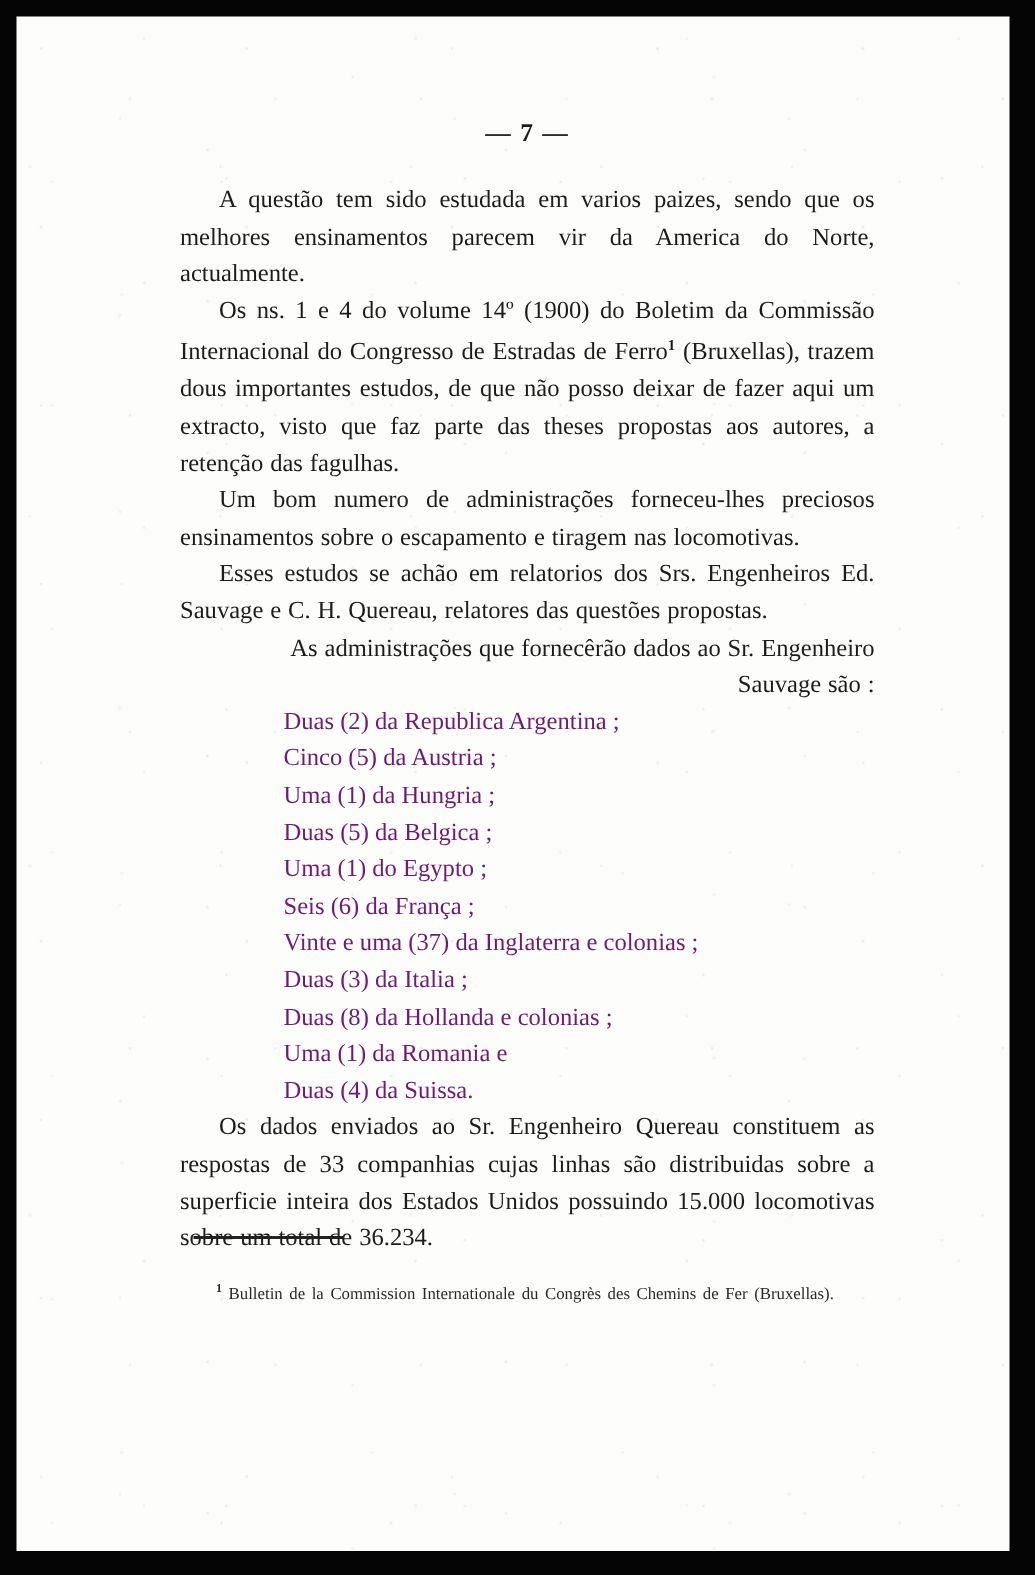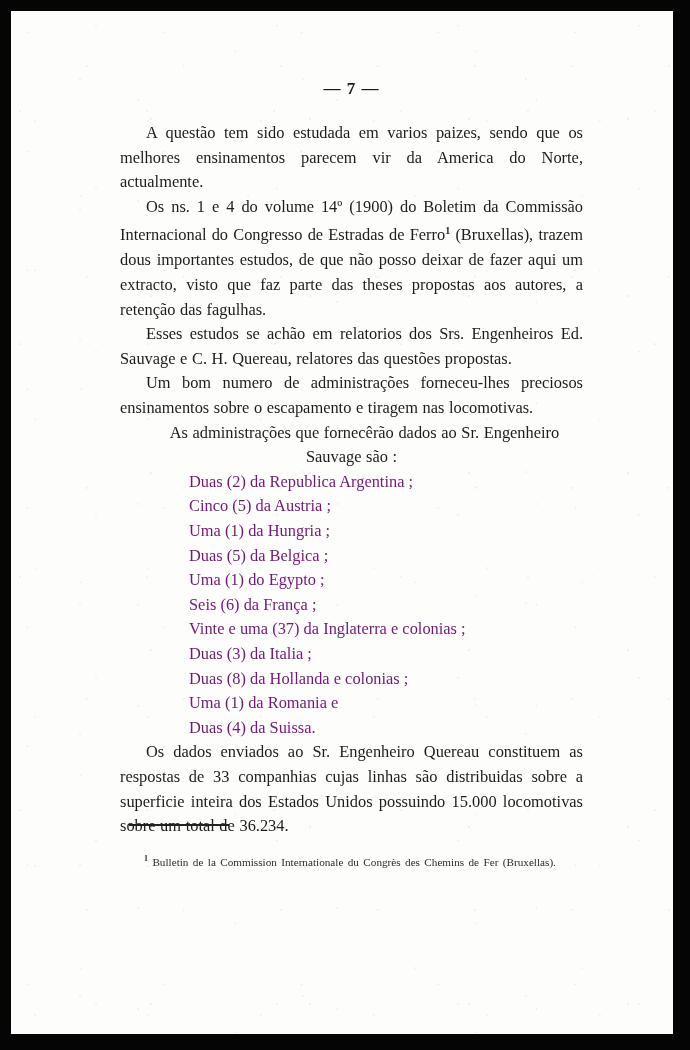--- a/index.html
+++ b/index.html
@@ -91,21 +91,21 @@
     text-indent: 26px;
     font-size: 16.4px;
     line-height: 24.6px;
     text-align: justify;
     text-justify: inter-word;
     word-spacing: 0.5px;
     color: #1c1c1c;
   }
 
   p.para.tail {
-    text-align: center;
+    text-align: right;
   }
 
   .fn-ref {
     font-size: 10px;
     vertical-align: super;
     font-weight: bold;
   }
 
   
   ul.admin-list {
@@ -157,23 +157,23 @@
     <div class="content">
 
       <div class="page-number">— 7 —</div>
 
       <div class="body-copy">
 
         <p class="para">A questão tem sido estudada em varios paizes, sendo que os melhores ensinamentos parecem vir da America do Norte, actualmente.</p>
 
         <p class="para"><span>Os ns. 1 e 4 do volume 14º (1900) do Boletim da Commissão Internacional do Congresso de Estradas de Ferro</span><span class="fn-ref">1</span><span> (Bruxellas), trazem dous importantes estudos, de que não posso deixar de fazer aqui um extracto, visto que faz parte das theses propostas aos autores, a retenção das fagulhas.</span></p>
 
+        <p class="para">Um bom numero de administrações forneceu-lhes preciosos ensinamentos sobre o escapamento e tiragem nas locomotivas.</p>
+
         <p class="para">Esses estudos se achão em relatorios dos Srs. Engenheiros Ed. Sauvage e C. H. Quereau, relatores das questões propostas.</p>
-
-        <p class="para">Um bom numero de administrações forneceu-lhes preciosos ensinamentos sobre o escapamento e tiragem nas locomotivas.</p>
 
         <p class="para tail">As administrações que fornecêrão dados ao Sr. Engenheiro Sauvage são :</p>
 
         <ul class="admin-list">
           <li>Duas (2) da Republica Argentina ;</li>
           <li>Cinco (5) da Austria ;</li>
           <li>Uma (1) da Hungria ;</li>
           <li>Duas (5) da Belgica ;</li>
           <li>Uma (1) do Egypto ;</li>
           <li>Seis (6) da França ;</li>

